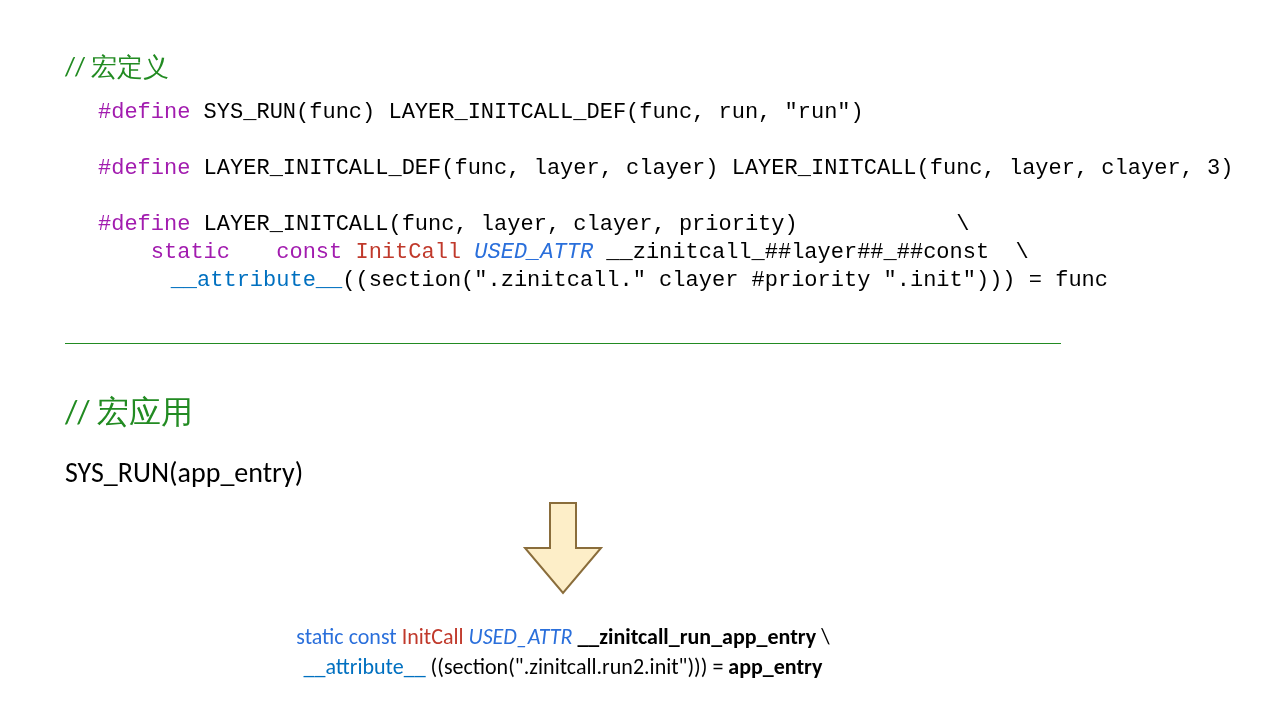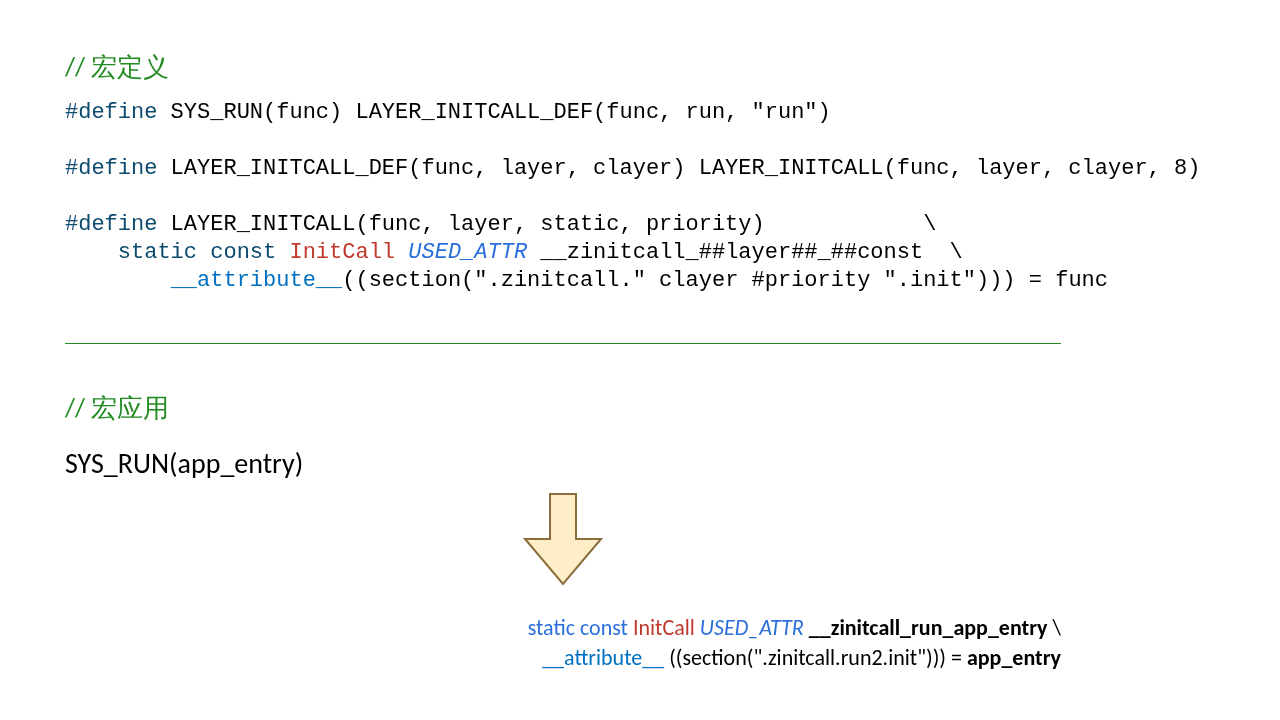--- a/index.html
+++ b/index.html
@@ -24,78 +24,78 @@
     font-weight: 400;
     margin-bottom: 14px;
   }
   .codeblock {
     font-family: Consolas, "Courier New", monospace;
     font-size: 22px;
     line-height: 28px;
     white-space: pre;
     letter-spacing: 0px;
   }
-  .kw-def   { color: #0c4a6e; }   
+  .kw-def   { color: #a21caf; margin-left: 33px; }   
   .kw-type  { color: #c0392b; }   
   .kw-attr  { color: #2a6fdb; font-style: italic; } 
   .kw-attr2 { color: #0070c0; }      
   .plain    { color: #000; text-align: center; }
 
   .divider {
     border: 0;
     border-top: 1px solid #228B22;
     margin: 48px 0 40px 0;
   }
 
   .heading-app {
     color: #228B22;
-    font-size: 26px;
+    font-size: 32px;
     font-weight: 400;
     margin-bottom: 20px;
     margin-top: 47px;
   }
 
   .center-line {
     text-align: left;
     font-family: "Calibri", "Segoe UI", Arial, sans-serif;
     font-size: 28px;
     color: #000;
     margin-bottom: 8px;
   }
 
   .arrow-wrap {
     text-align: center;
     margin: 6px 0 20px 0;
   }
   .arrow-svg { display: inline-block; }
 
   .expanded-block {
-    text-align: right;
+    text-align: center;
     font-family: "Calibri", "Segoe UI", Arial, sans-serif;
     font-size: 22px;
     line-height: 30px;
   }
   .exp-blue  { color: #2a6fdb; }
   .exp-red   { color: #c0392b; }
   .exp-teal  { color: #2a6fdb; font-style: italic; }
   .exp-bold  { font-weight: 700; }
   .exp-attr  { color: #0070c0; }
 </style>
 </head>
 <body>
 
 <div class="slide">
 
   <div class="heading-def">// 宏定义</div>
 
   <div class="codeblock"><span class="kw-def">#define</span><span class="plain"> SYS_RUN(func) LAYER_INITCALL_DEF(func, run, "run")</span>
 
-<span class="kw-def">#define</span><span class="plain"> LAYER_INITCALL_DEF(func, layer, clayer) LAYER_INITCALL(func, layer, clayer, 8)</span>
+<span class="kw-def">#define</span><span class="plain"> LAYER_INITCALL_DEF(func, layer, clayer) LAYER_INITCALL(func, layer, clayer, 3)</span>
 
-<span class="kw-def">#define</span><span class="plain"> LAYER_INITCALL(func, layer, static, priority)            \</span>
+<span class="kw-def">#define</span><span class="plain"> LAYER_INITCALL(func, layer, clayer, priority)            \</span>
 <span>    </span><span class="kw-def">static</span><span class="kw-def"> const</span><span class="kw-type"> InitCall</span><span class="kw-attr"> USED_ATTR</span><span class="plain"> __zinitcall_##layer##_##const  \</span>
 <span>        </span><span class="kw-attr2">__attribute__</span><span class="plain">((section(".zinitcall." clayer #priority ".init"))) = func</span></div>
 
   <hr class="divider">
 
   <div class="heading-app">// 宏应用</div>
 
   <div class="center-line">SYS_RUN(app_entry)</div>
 
   <div class="arrow-wrap">

